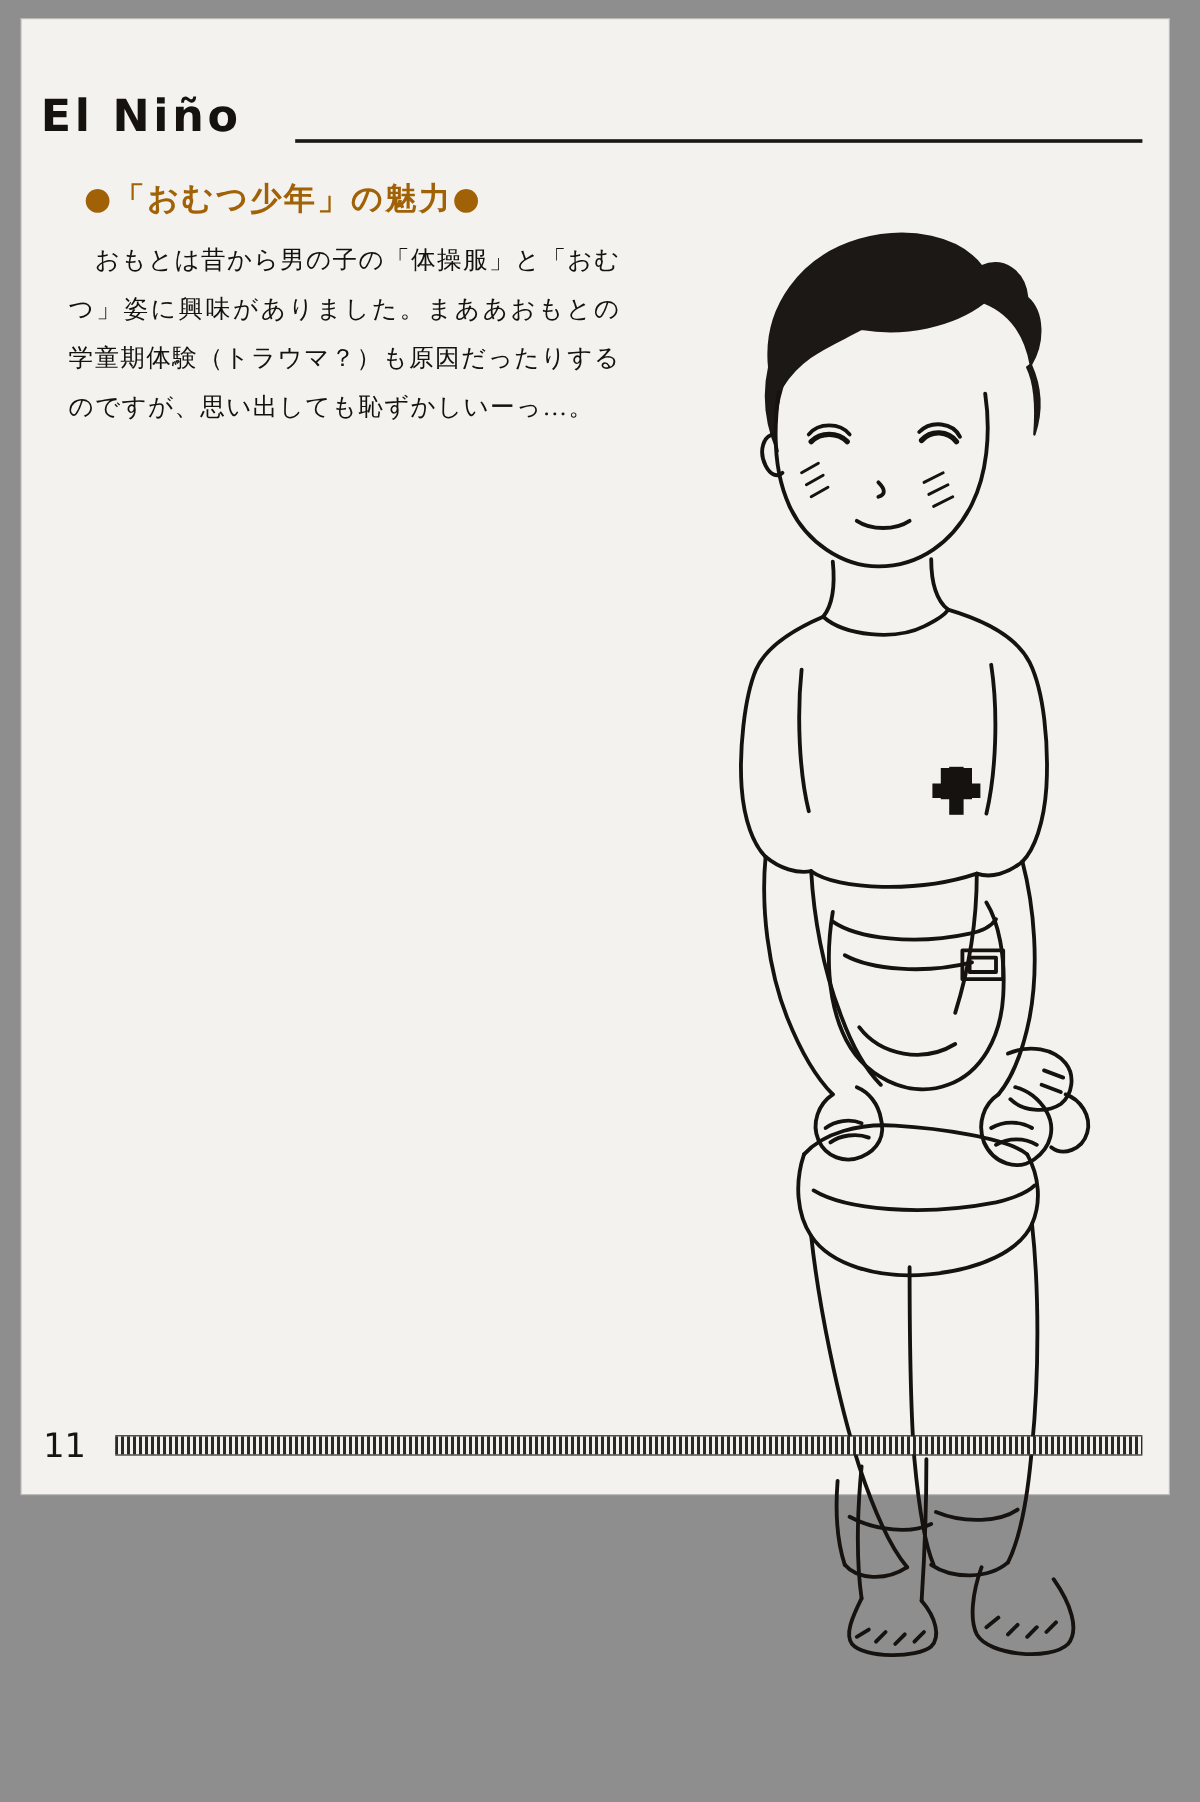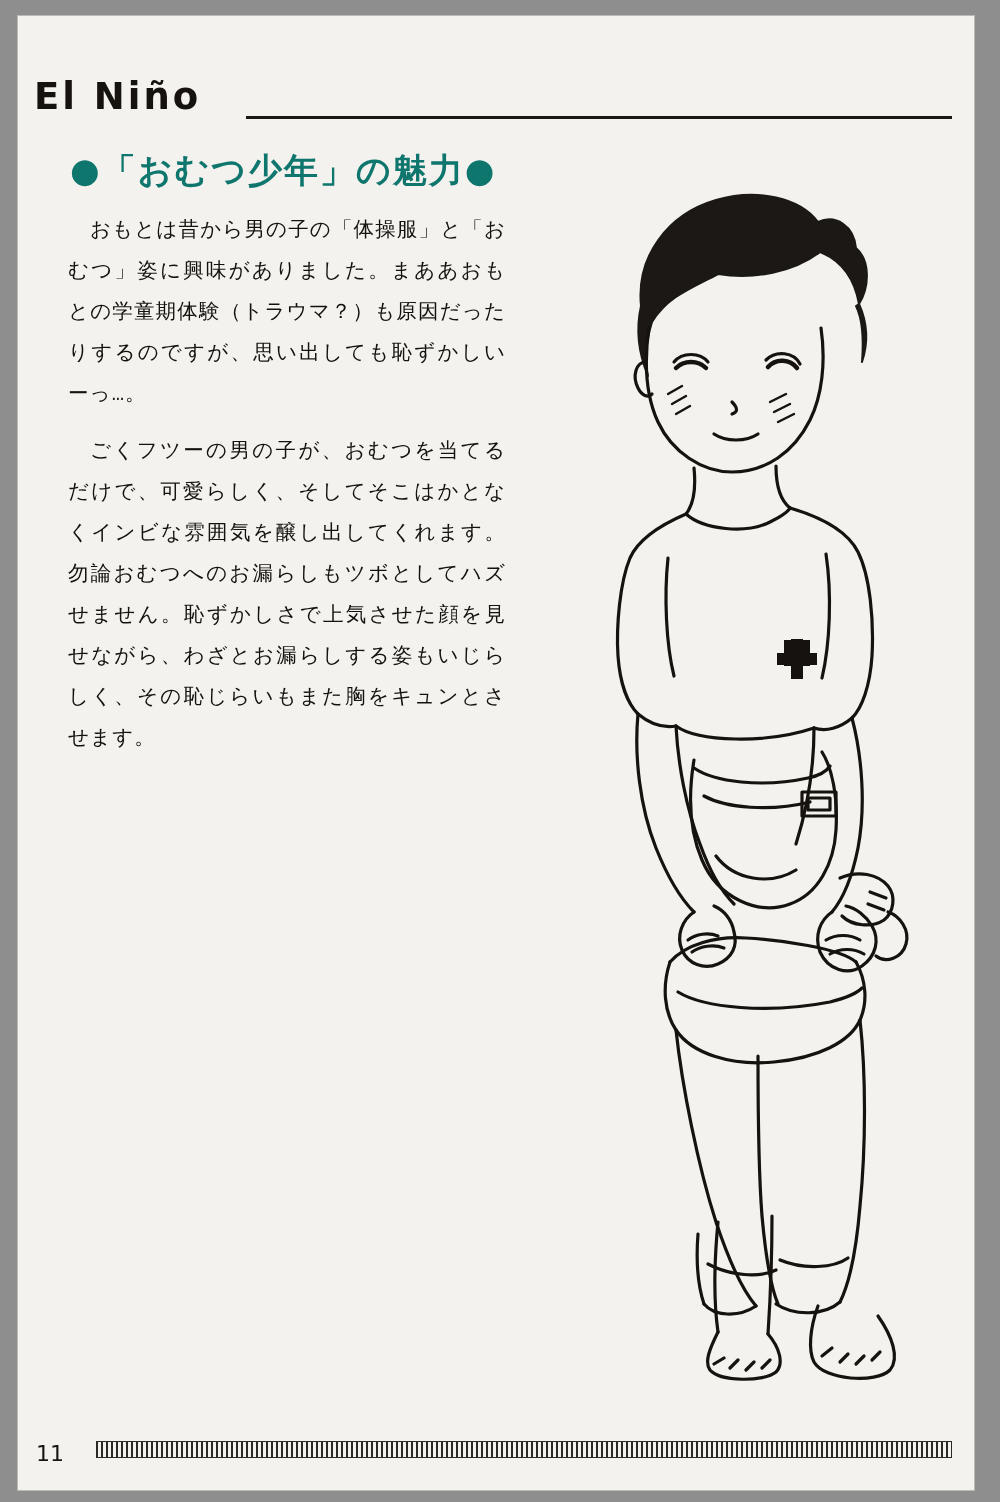--- a/index.html
+++ b/index.html
@@ -12,21 +12,21 @@
     height: 1502px;
     position: relative;
     font-family: "DejaVu Sans", sans-serif;
     overflow: hidden;
   }
   .page {
     position: absolute;
     left: 18px;
     top: 16px;
     width: 956px;
-    height: 1474px;
+    height: 1229px;
     background: #f4f2ef;
     box-shadow: 0 0 0 1px #bdbab6;
   }
   
   .header {
     position: absolute;
     left: 0;
     top: 34px;
     width: 100%;
     height: 60px;
@@ -52,33 +52,33 @@
   }
   
   .text-col {
     position: absolute;
     left: 34px;
     top: 132px;
     width: 470px;
   }
   .section-heading {
     font-family: "DejaVu Sans", sans-serif;
-    font-size: 34px;
+    font-size: 26px;
     font-weight: bold;
-    color: #0f766e;
+    color: #a16207;
     letter-spacing: 2px;
     margin: 0 0 14px 18px;
     white-space: nowrap;
   }
   .body-par {
-    font-family: Liberation Mono, monospace;
+    font-family: Liberation Serif, serif;
     font-size: 20.5px;
     line-height: 41px;
     color: #14110e;
-    margin: 16px;
+    margin: 5px;
     text-align: justify;
     text-indent: 22px;
     letter-spacing: 1.1px;
   }
   
   .art {
     position: absolute;
     left: 500px;
     top: 140px;
     width: 450px;
@@ -91,21 +91,21 @@
     left: 0;
     bottom: 22px;
     width: 100%;
     height: 40px;
   }
   .page-number {
     position: absolute;
     left: 18px;
     bottom: 2px;
     font-family: "DejaVu Sans", sans-serif;
-    font-size: 22px;
+    font-size: 28px;
     color: #17140f;
   }
   .footer-bar {
     position: absolute;
     left: 78px;
     right: 22px;
     bottom: 10px;
     height: 15px;
     background: repeating-linear-gradient(
       90deg,
@@ -122,21 +122,20 @@
 <div class="page">
 
   <div class="header">
     <div class="book-title">El Niño</div>
     <div class="header-rule"></div>
   </div>
 
   <div class="text-col">
     <h2 class="section-heading">●「おむつ少年」の魅力●</h2>
     <p class="body-par">おもとは昔から男の子の「体操服」と「おむつ」姿に興味がありました。まああおもとの学童期体験（トラウマ？）も原因だったりするのですが、思い出しても恥ずかしいーっ…。</p>
-    <p class="body-par">ごくフツーの男の子が、おむつを当てるだけで、可愛らしく、そしてそこはかとなくインビな雰囲気を醸し出してくれます。勿論おむつへのお漏らしもツボとしてハズせません。恥ずかしさで上気させた顔を見せながら、わざとお漏らしする姿もいじらしく、その恥じらいもまた胸をキュンとさせます。</p>
   </div>
 
   <div class="art">
     <svg viewBox="0 0 450 1230" width="450" height="1230" xmlns="http://www.w3.org/2000/svg">
       <g fill="none" stroke="#15120f" stroke-width="3.2" stroke-linecap="round" stroke-linejoin="round">
 
         <path d="M123 150 C118 100 150 58 198 44 C240 32 282 42 300 66
                  C318 58 336 70 338 92 C352 104 352 130 341 148
                  C336 120 322 104 302 96 C276 116 236 124 200 118
                  C174 132 150 140 134 166 Z" fill="#1b1815" stroke="#1b1815" stroke-width="2"></path>

